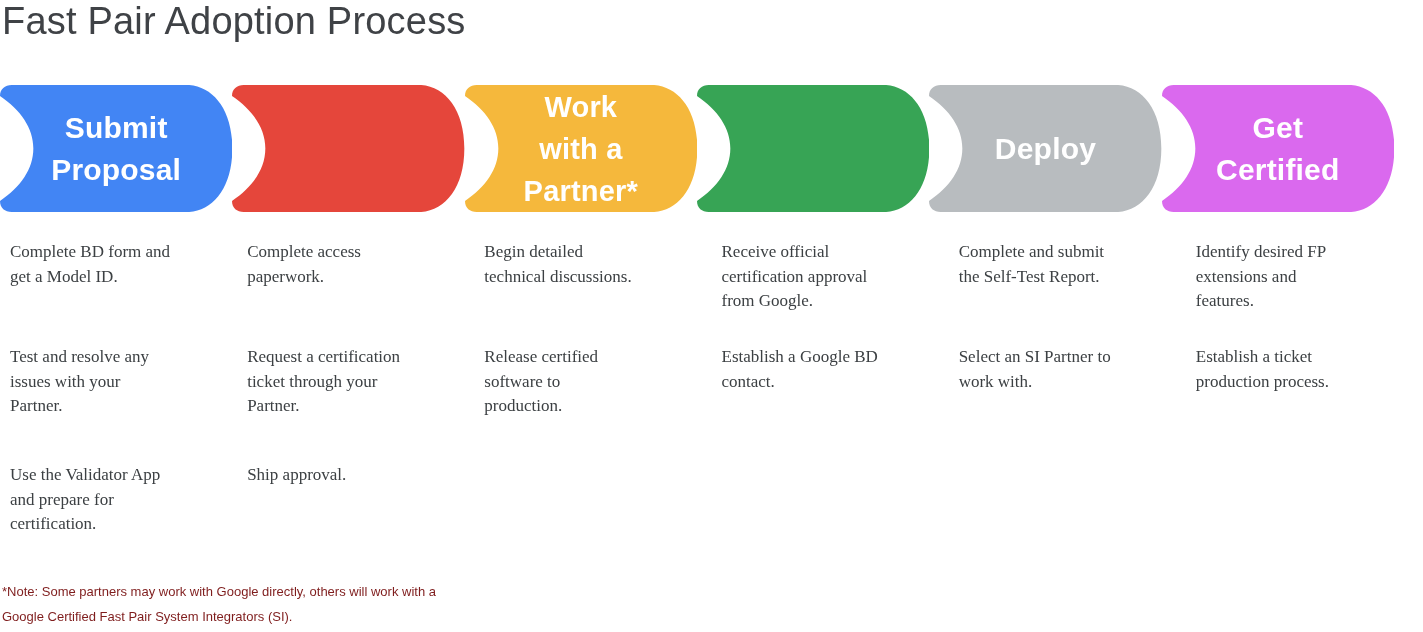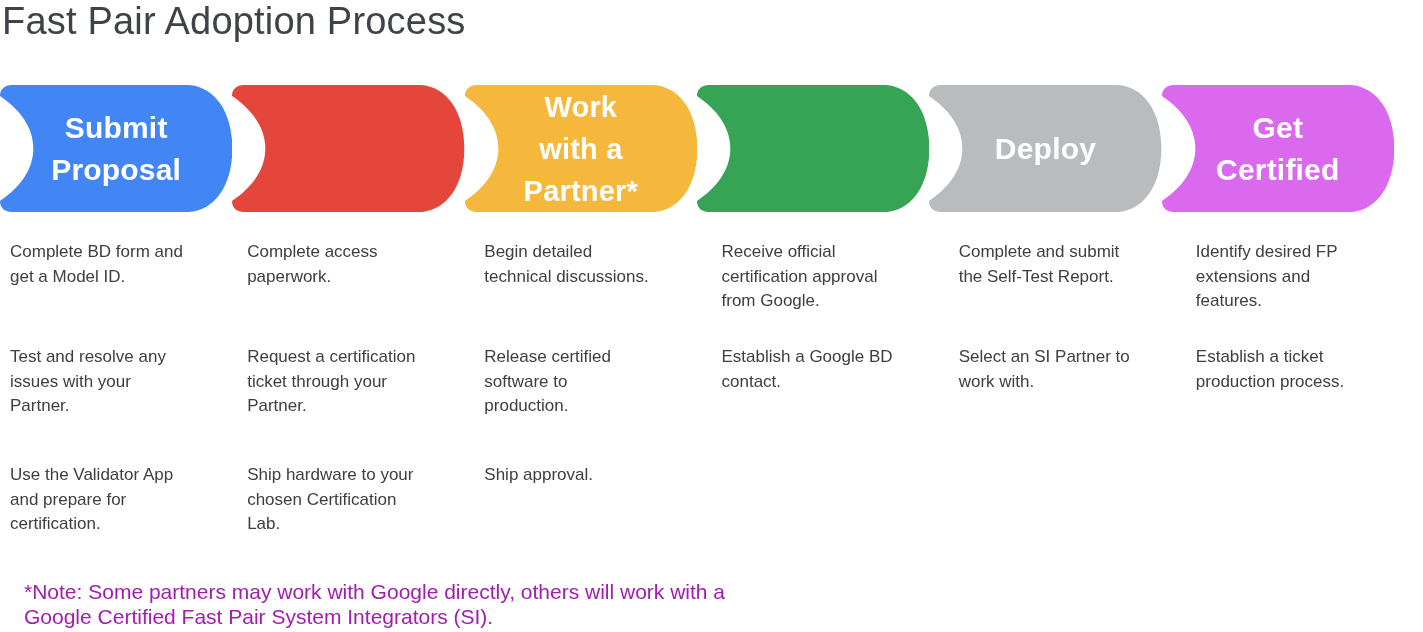--- a/index.html
+++ b/index.html
@@ -68,29 +68,30 @@
     display: grid;
     grid-template-columns: repeat(6, 1fr);
     grid-template-rows: 105px 118px auto;
   }
   .detail {
     padding: 0 14px 0 10px;
     font-size: 17px;
     line-height: 24.5px;
     color: #3c4043;
     white-space: pre-line;
+    font-family: Liberation Serif, serif;
   }
   .footnote {
     position: absolute;
     top: 579px;
-    left: 24px;
+    left: 2px;
     width: 720px;
-    font-size: 21px;
+    font-size: 13px;
     line-height: 25px;
-    color: #a21caf;
+    color: #7f1d1d;
     white-space: pre-line;
   }
 </style>
 </head>
 <body>
 
 <div class="canvas">
 
   <h1 class="page-title">Fast Pair Adoption Process</h1>
 
@@ -171,22 +172,19 @@
 
     <p class="detail">Establish a Google BD
 contact.</p>
     <p class="detail">Select an SI Partner to
 work with.</p>
     <p class="detail">Establish a ticket
 production process.</p>
     <p class="detail">Use the Validator App
 and prepare for
 certification.</p>
-    <p class="detail">Ship hardware to your
-chosen Certification
-Lab.</p>
     <p class="detail">Ship approval.</p>
   </div>
 
   <p class="footnote">*Note: Some partners may work with Google directly, others will work with a
 Google Certified Fast Pair System Integrators (SI).</p>
 
 </div>
 
 </body></html>

